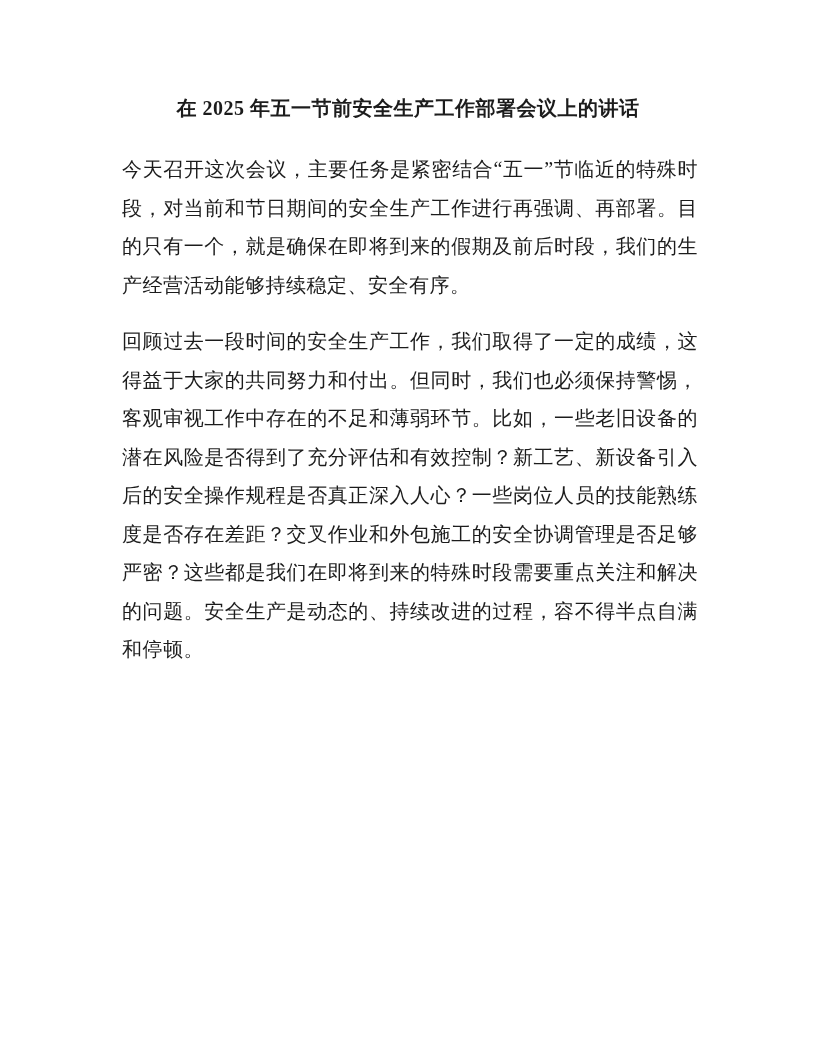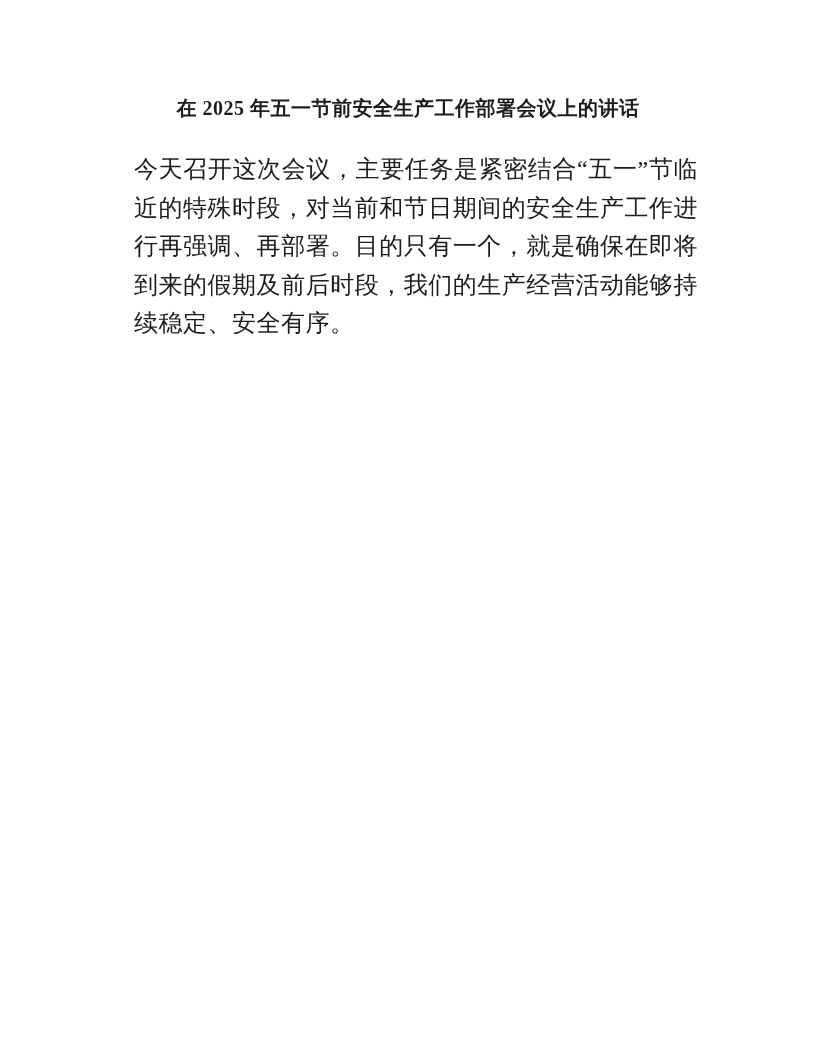--- a/index.html
+++ b/index.html
@@ -21,31 +21,32 @@
   }
   .doc-title {
     margin: 0 0 22px 0;
     font-size: 20px;
     font-weight: bold;
     line-height: 40px;
     text-align: center;
     letter-spacing: 0.5px;
   }
   .doc-paragraph {
-    margin: 0 0 18px 16px;
-    font-size: 24px;
+    margin: 0 0 18px 4px;
+    font-size: 20px;
     line-height: 38.5px;
     text-align: justify;
     text-justify: inter-ideograph;
     letter-spacing: 0.5px;
     word-break: break-all;
   }
 </style>
 </head>
 <body>
 
 <div class="page">
   <h1 class="doc-title">在 2025 年五一节前安全生产工作部署会议上的讲话</h1>
 
   <p class="doc-paragraph">今天召开这次会议，主要任务是紧密结合“五一”节临近的特殊时段，对当前和节日期间的安全生产工作进行再强调、再部署。目的只有一个，就是确保在即将到来的假期及前后时段，我们的生产经营活动能够持续稳定、安全有序。</p>
 
 
+  <p class="doc-paragraph">回顾过去一段时间的安全生产工作，我们取得了一定的成绩，这得益于大家的共同努力和付出。但同时，我们也必须保持警惕，客观审视工作中存在的不足和薄弱环节。比如，一些老旧设备的潜在风险是否得到了充分评估和有效控制？新工艺、新设备引入后的安全操作规程是否真正深入人心？一些岗位人员的技能熟练度是否存在差距？交叉作业和外包施工的安全协调管理是否足够严密？这些都是我们在即将到来的特殊时段需要重点关注和解决的问题。安全生产是动态的、持续改进的过程，容不得半点自满和停顿。</p>
 </div>
 
 </body></html>

